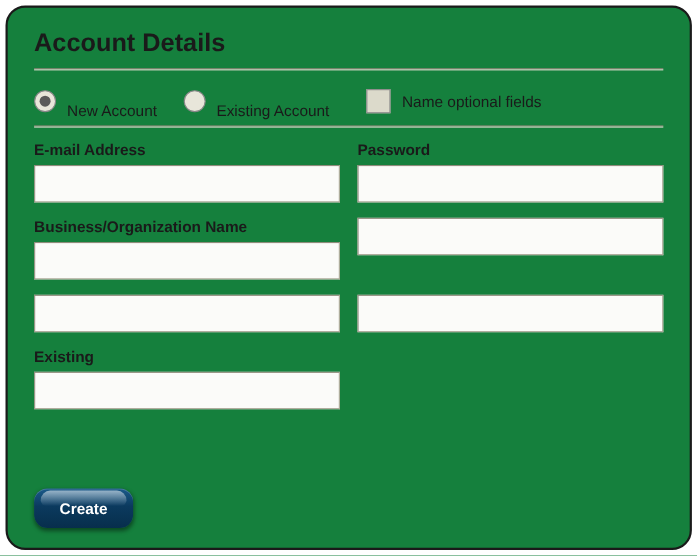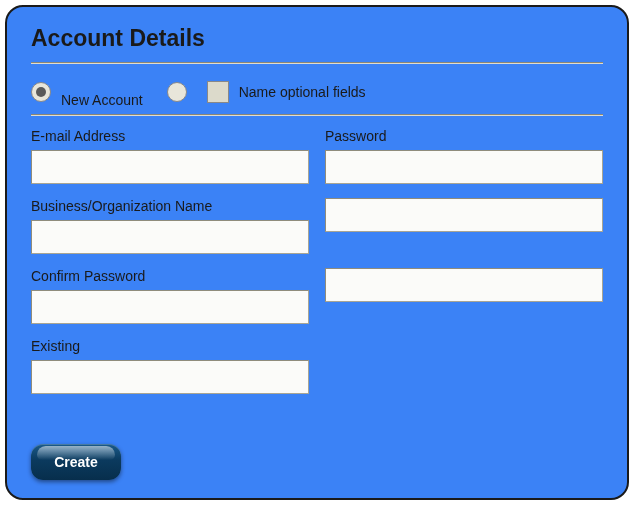--- a/index.html
+++ b/index.html
@@ -8,21 +8,21 @@
       padding: 0;
     }
     body {
       font-family: Arial, Helvetica, sans-serif;
       background: #fff;
       padding: 5px;
     }
     .dialog {
       width: 624px;
       height: 495px;
-      background: #3b82f6;
+      background: #15803d;
       border: 2px solid #1a1a1a;
       border-radius: 18px;
       padding: 18px 24px 18px 24px;
       position: relative;
     }
     .title {
       font-size: 23px;
       font-weight: bold;
       color: #1a1a1a;
       margin-bottom: 10px;
@@ -80,21 +80,21 @@
       column-gap: 16px;
       row-gap: 14px;
       margin-top: 4px;
     }
     .field {
       display: flex;
       flex-direction: column;
     }
     .field-label {
       font-size: 14px;
-      font-weight: normal;
+      font-weight: bold;
       color: #1a1a1a;
       margin-bottom: 6px;
     }
     .field-input {
       height: 34px;
       background: #fbfbf9;
       border: 1px solid #a8a594;
       border-top-color: #8f8c7c;
       border-left-color: #8f8c7c;
       padding: 4px 6px;
@@ -143,20 +143,21 @@
 
   <div class="title">Account Details</div>
 
   <hr class="sep">
 
   <div class="options-row">
     <span class="radio selected"></span>
     <span class="opt-label">New Account</span>
 
     <span class="radio"></span>
+    <span class="opt-label">Existing Account</span>
 
     <span class="checkbox"></span>
     <span>Name optional fields</span>
   </div>
 
   <hr class="sep">
 
   <div class="form-grid">
 
     <div class="field">
@@ -172,21 +173,20 @@
     <div class="field">
       <label class="field-label">Business/Organization Name</label>
       <input class="field-input" type="text" value="" style="">
     </div>
 
     <div class="field">
       <input class="field-input" type="text" value="" style="">
     </div>
 
     <div class="field">
-      <label class="field-label">Confirm Password</label>
       <input class="field-input" type="password" value="" style="">
     </div>
 
     <div class="field">
       <input class="field-input" type="text" value="" style="">
     </div>
 
     <div class="field">
       <label class="field-label">Existing</label>
       <input class="field-input" type="text" value="" style="">

